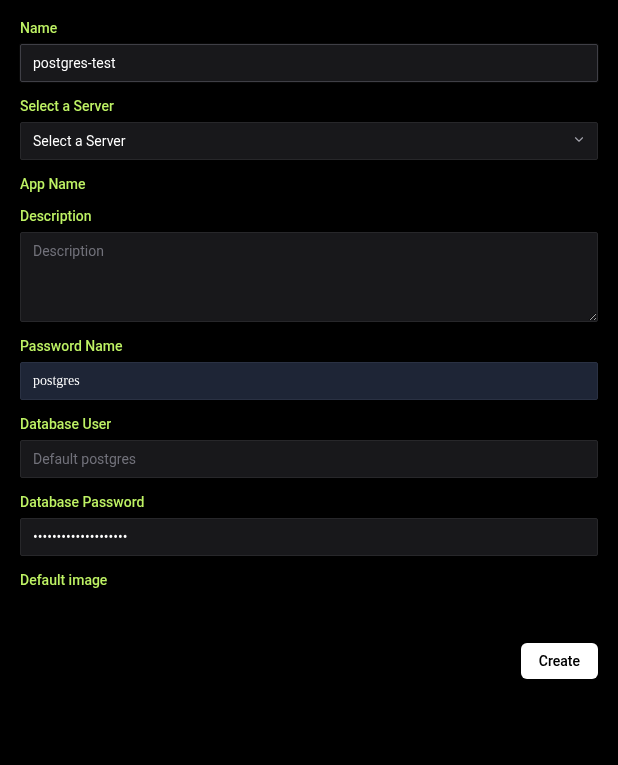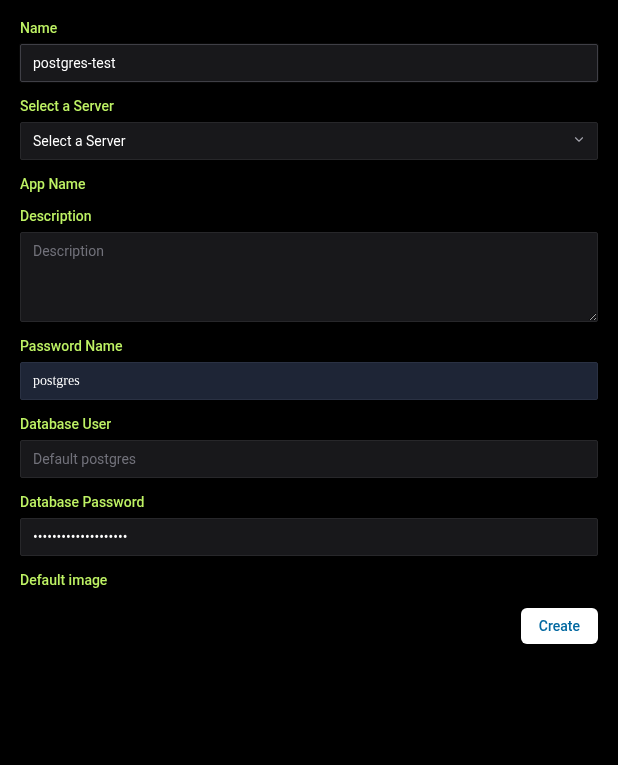--- a/index.html
+++ b/index.html
@@ -75,26 +75,27 @@
     }
     .actions {
       display: flex;
       justify-content: flex-end;
       margin-top: 4px;
     }
     .create-btn {
       background: #fff;
       border: none;
       border-radius: 6px;
-      color: #0369a1;
+      color: #000000;
       cursor: pointer;
       font-family: inherit;
       font-size: 14px;
       font-weight: 500;
       padding: 10px 18px;
+      margin-top: 35px;
     }
   </style>
 </head>
 <body>
 
 <form class="form">
 
   <div class="field">
     <label class="label">Name</label>
     <input type="text" class="input input-bordered" value="postgres-test" style="">

